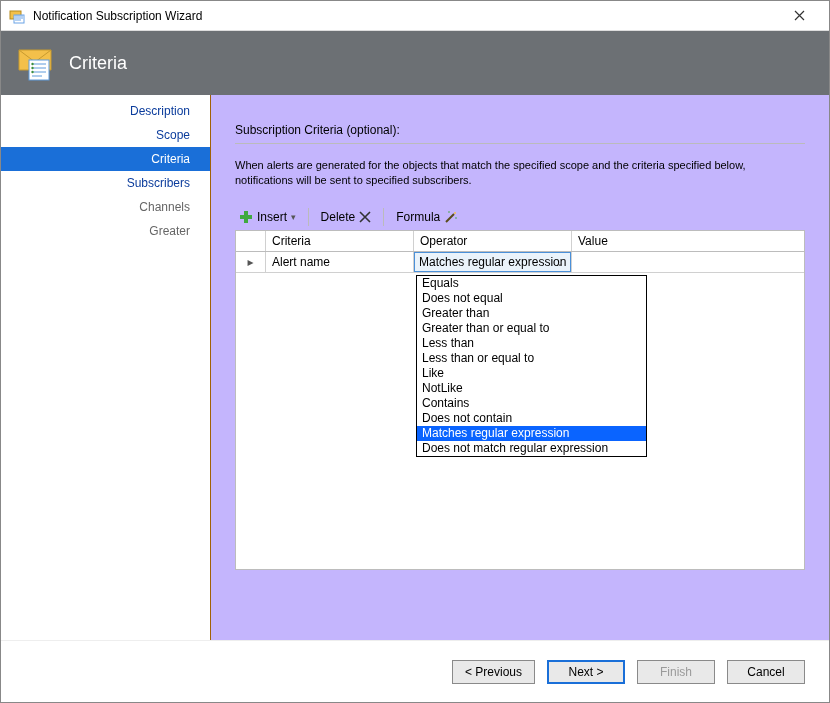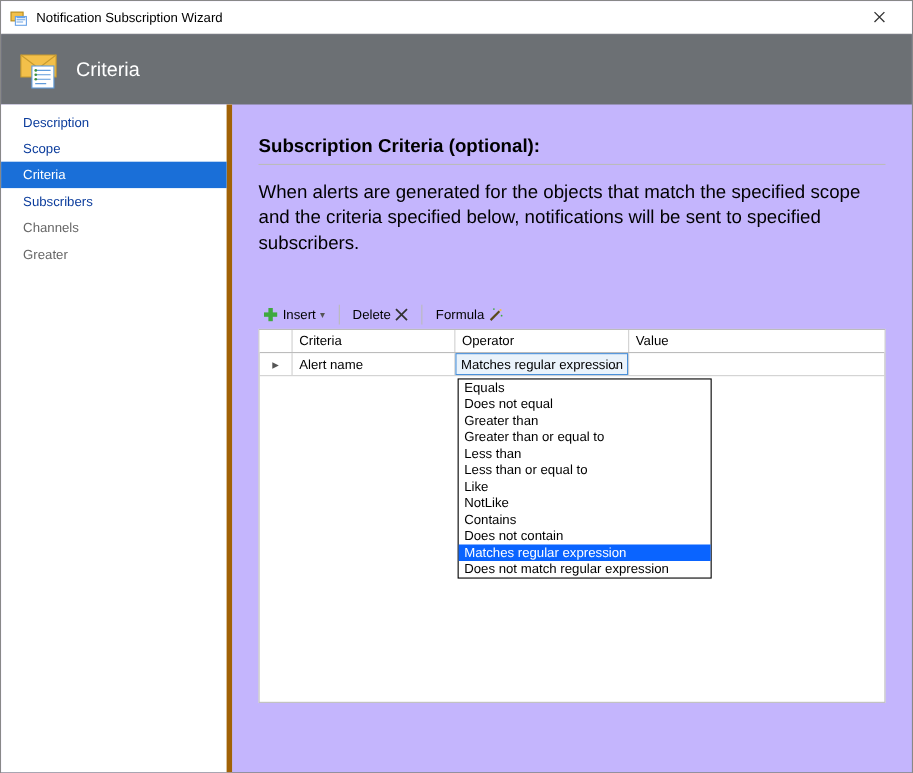--- a/index.html
+++ b/index.html
@@ -53,52 +53,53 @@
     position: relative;
   }
   .header-title { font-size: 18px; font-weight: 400;}
   .body {
     flex: 1;
     display: flex;
     min-height: 0;
   }
   .sidebar {
     width: 210px;
-    border-right: 5px solid #a16207;
+    border-right: 1px solid #a16207;
     padding-top: 4px;
     background: #fff;
+    text-align: right;
   }
   .sidebar-item {
     padding: 5px 20px;
     font-size: 12px;
     color: #0b3c9c;
     cursor: pointer;
   }
   .sidebar-item.active {
     background: #1a6fd8;
     color: #fff;
   }
   .sidebar-item.muted { color: #666; }
   .main {
     flex: 1;
     padding: 28px 24px 10px 24px;
     position: relative;
   }
   .section-title {
-    font-weight: bold;
-    font-size: 17px;
+    font-weight: normal;
+    font-size: 12px;
     padding-bottom: 6px;
     border-bottom: 1px solid #bbb;
     margin-bottom: 14px;
   }
   .description {
-    font-size: 17px;
+    font-size: 11px;
     line-height: 1.35;
     color: #000;
-    margin-bottom: 44px;
+    margin-bottom: 20px;
   }
   .toolbar {
     display: flex;
     justify-content: flex-start;
     align-items: center;
     gap: 6px;
     margin-bottom: 4px;
     font-size: 12px;
   }
   .toolbar .sep {
@@ -277,14 +278,28 @@
             <div class="opt">NotLike</div>
             <div class="opt">Contains</div>
             <div class="opt">Does not contain</div>
             <div class="opt sel">Matches regular expression</div>
             <div class="opt">Does not match regular expression</div>
           </div>
       </div>
     </div>
   </div>
 
+  <div class="footer">
+    <div class="btn">
+        <span>&lt; Previous</span>
+      </div>
+    <div class="btn primary">
+        <span>Next &gt;</span>
+      </div>
+    <div class="btn disabled">
+        <span>Finish</span>
+      </div>
+    <div class="btn">
+        <span>Cancel</span>
+      </div>
+  </div>
 
 </div>
 
 </body></html>

